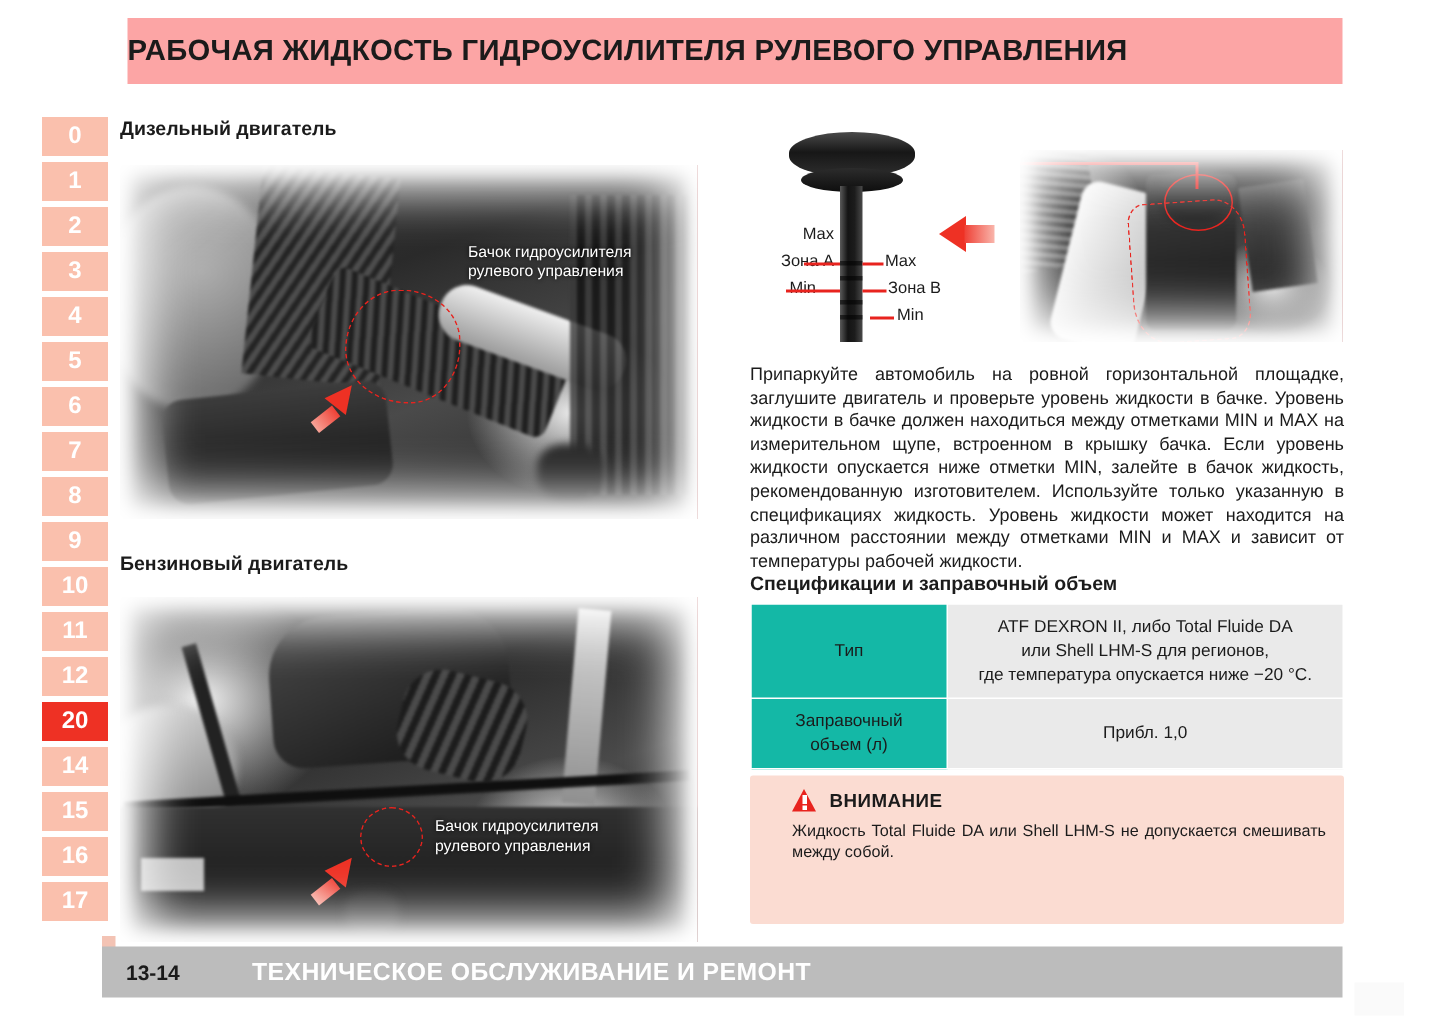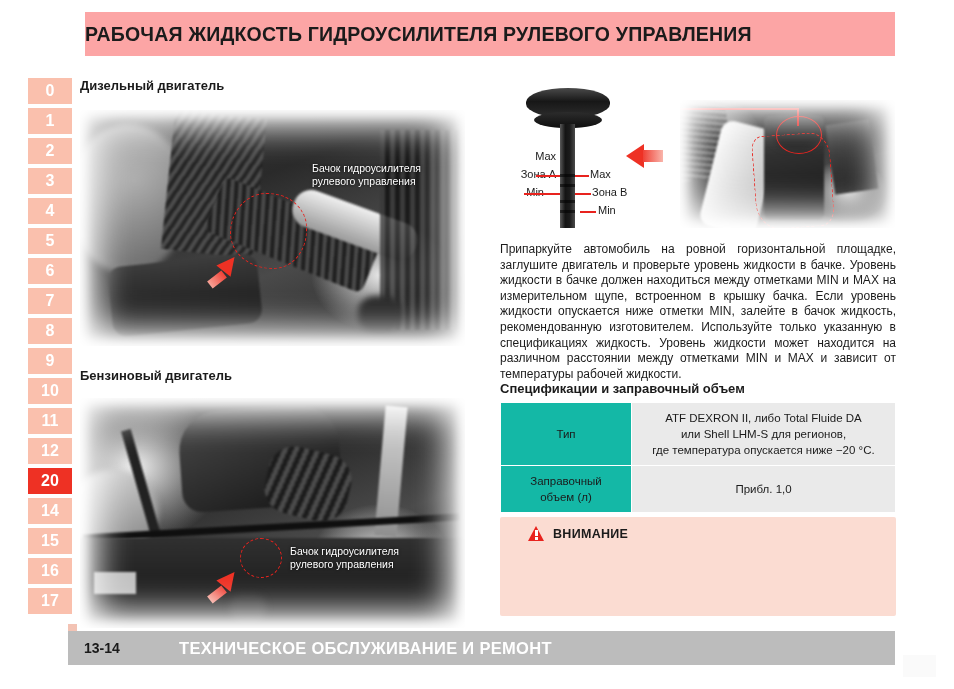--- a/index.html
+++ b/index.html
@@ -165,21 +165,21 @@
   .warn-p{
     font-size:10.8px; line-height:14.2px; color:#1b1b1b; text-align:justify;
     margin:0 0 7px 0;
   }
   .warn-p:last-child{ margin-bottom:0; }
 
   
   .footer-bar{
     position:absolute; left:68px; top:631px; width:827px; height:34px;
     background:#bcbcbc;
-    display:flex; align-items:center;gap:11px;
+    display:flex; align-items:center;
   }
   .footer-page{
     font-size:14px; font-weight:bold; color:#1b1b1b;
     margin-left:16px; width:84px;
   }
   .footer-title{
     font-size:16.5px; font-weight:bold; color:#ffffff; letter-spacing:.3px;
   }
   .footer-tick{
     position:absolute; left:68px; top:624px; width:9px; height:8px; background:#f3c3b4;
@@ -333,20 +333,21 @@
 
 <div class="warn-box">
   <div class="warn-head">
     <div class="warn-tri">
       <div class="t"></div>
         <div class="bang"></div>
         <div class="dot"></div>
     </div>
     <div class="warn-title">ВНИМАНИЕ</div>
   </div>
+  <p class="warn-p">Жидкость Total Fluide DA или Shell LHM-S не допускается смешивать между собой.</p>
 </div>
 
 <div class="footer-tick"></div>
 <div class="footer-bar">
   <div class="footer-page">13-14</div>
   <div class="footer-title">ТЕХНИЧЕСКОЕ ОБСЛУЖИВАНИЕ И РЕМОНТ</div>
 </div>
 <div class="corner-mark"></div>
 
 </body></html>

